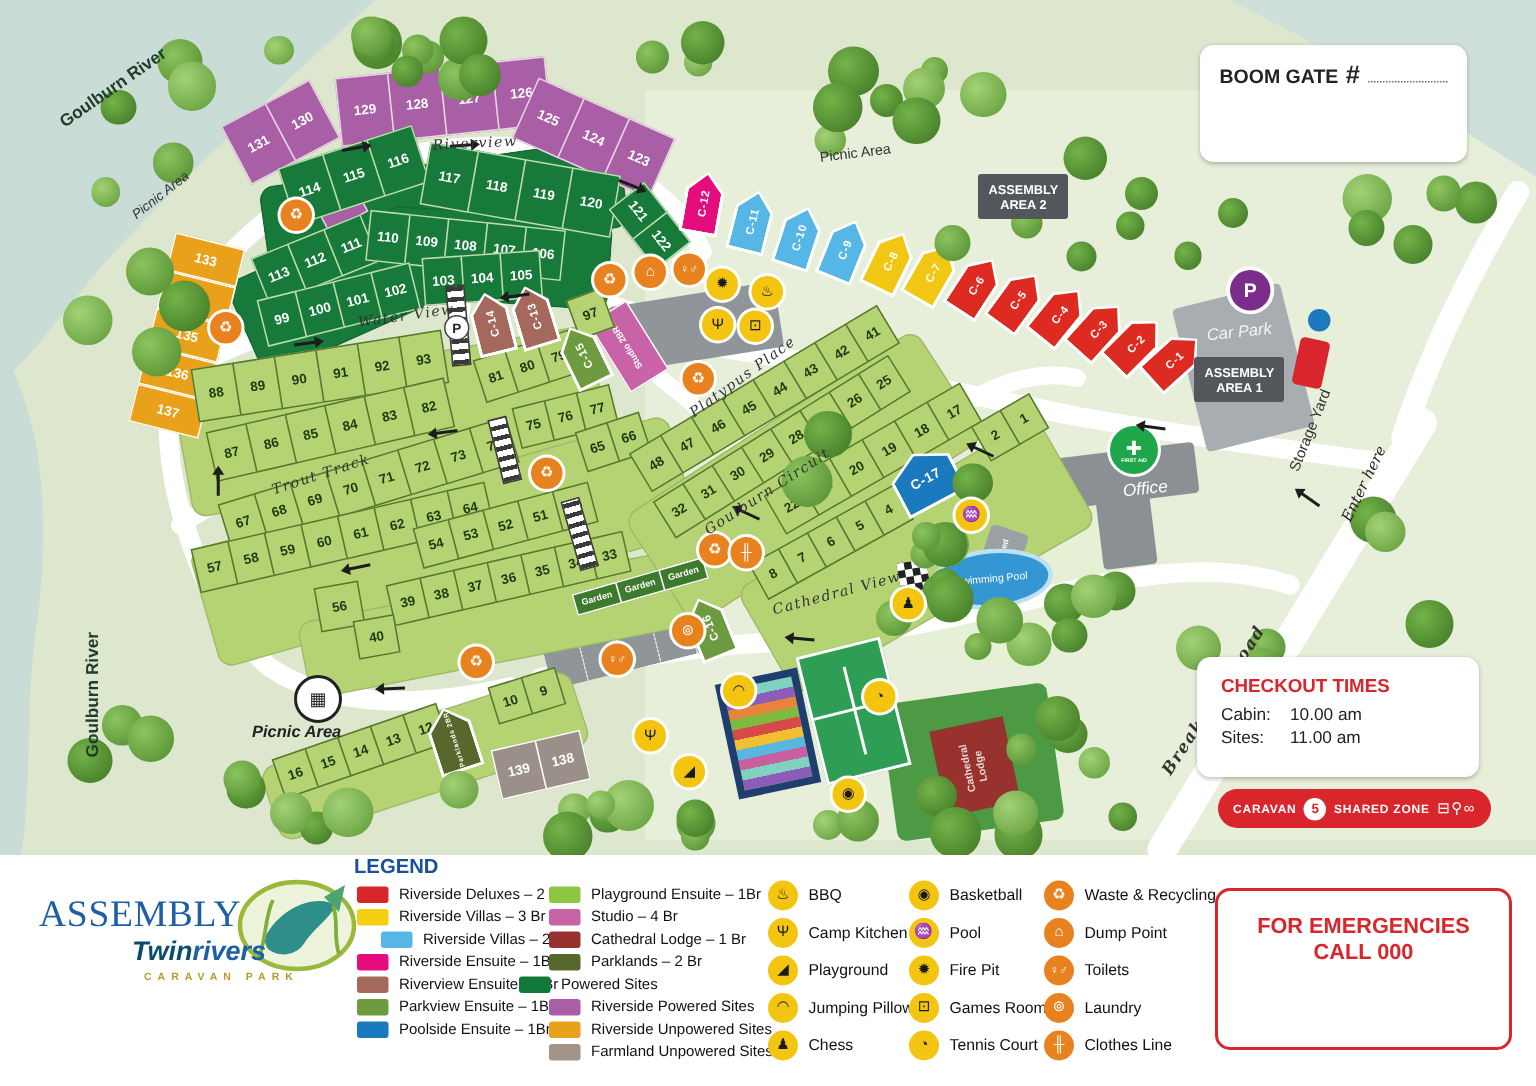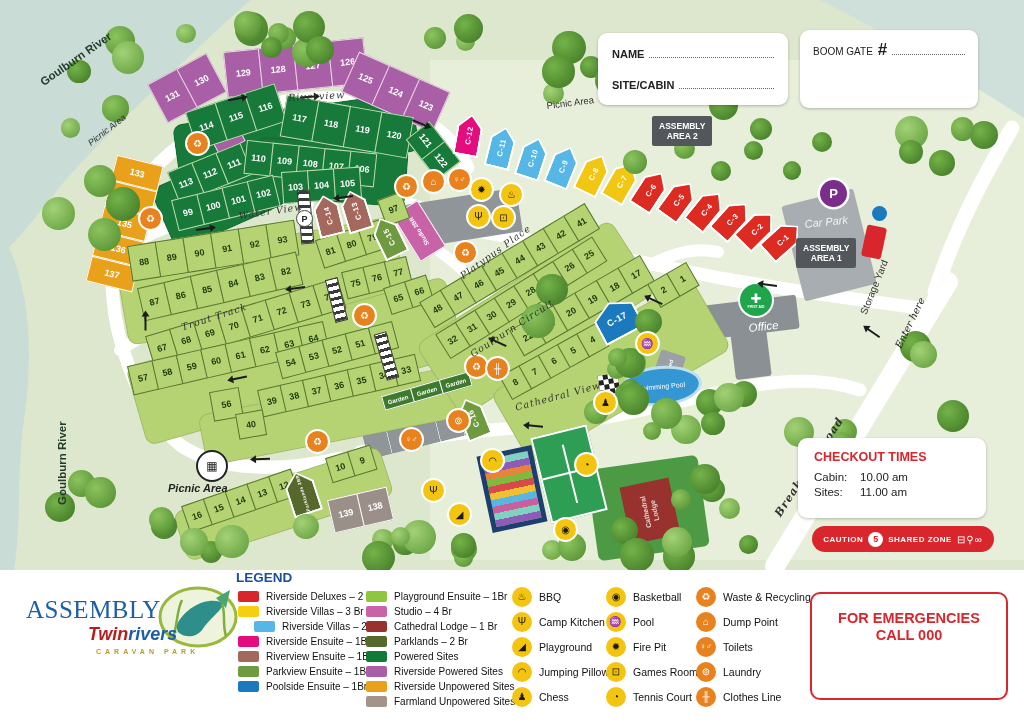--- a/index.html
+++ b/index.html
@@ -135,53 +135,43 @@
     <div class="rlabel street" style="left:180px;top:322px;transform:rotate(-18deg)">Trout Track</div>
     <div class="rlabel street" style="left:468px;top:350px;transform:rotate(-33deg)">Goulburn Circuit</div>
     <div class="rlabel street" style="left:514px;top:402px;transform:rotate(-15deg)">Cathedral View</div>
     <div class="rlabel street" style="left:458px;top:272px;transform:rotate(-36deg)">Platypus Place</div>
     <div class="rlabel street" style="left:772px;top:512px;transform:rotate(-57deg);font-weight:700;font-size:11px">Breakaway Road</div>
     <div class="rlabel" style="left:893px;top:345px;transform:rotate(-64deg);font-family:'DejaVu Serif',serif;font-style:italic;font-size:10px;color:#222">Enter here</div>
     <div class="rlabel" style="left:858px;top:312px;transform:rotate(-68deg);font-size:10px;color:#333">Storage Yard</div>
     <div class="rlabel" style="left:804px;top:218px;transform:rotate(-6deg);font-style:italic;font-size:11px;color:#f4f4f4;z-index:6">Car Park</div>
     <div class="rlabel" style="left:748px;top:322px;transform:rotate(-6deg);font-style:italic;font-size:11.5px;color:#fff;z-index:6">Office</div>
 
-    <div class="card" style="left:598px;top:33px;width:190px;height:72px;padding:12px 14px">
-      <div class="dotrow">
-        <span style="font-weight:700;font-size:11px;color:#222">NAME</span>
-        <span class="dotline"></span>
-      </div>
-      <div class="dotrow" style="margin-top:16px">
-        <span style="font-weight:700;font-size:11px;color:#222">SITE/CABIN</span>
-        <span class="dotline"></span>
-      </div>
-    </div>
 
     <div class="card" style="left:800px;top:30px;width:178px;height:78px;padding:10px 13px">
       <div class="dotrow">
-        <span style="font-weight:400;font-size:10px;color:#222">BOOM GATE</span>
+        <span style="font-weight:700;font-size:13px;color:#222">BOOM GATE</span>
         <span style="font-weight:700;font-size:17px;color:#222">#</span>
         <span class="dotline"></span>
       </div>
     </div>
 
     <div class="card" style="left:798px;top:438px;width:188px;height:80px;padding:12px 16px">
       <div style="font-weight:700;font-size:12.5px;color:#d8262c">CHECKOUT TIMES</div>
       <div style="margin-top:7px;font-size:11.5px;color:#222;display:flex">
         <span style="width:46px">Cabin:</span>
         <span>10.00 am</span>
       </div>
       <div style="margin-top:3px;font-size:11.5px;color:#222;display:flex">
         <span style="width:46px">Sites:</span>
         <span>11.00 am</span>
       </div>
     </div>
 
     <div style="position:absolute;left:812px;top:526px;width:182px;height:26px;background:#d8262c;border-radius:14px;z-index:9;display:flex;align-items:center;justify-content:center;gap:5px">
-      <span style="color:#fff;font-size:8px;font-weight:700;letter-spacing:.5px">CAUTION</span>
+      <span style="color:#fff;font-size:8px;font-weight:700;letter-spacing:.5px">CARAVAN</span>
       <span style="width:15px;height:15px;border-radius:50%;background:#fff;display:flex;align-items:center;justify-content:center;font-weight:700;font-size:9px;color:#d8262c">
           <span>5</span>
         </span>
       <span style="color:#fff;font-size:8px;font-weight:700;letter-spacing:.5px">SHARED ZONE</span>
       <span style="color:#fff;font-size:10px;letter-spacing:1px">⊟⚲∞</span>
     </div>
   <div class="underlay" style="left: 175px; top: 108px; width: 240px; height: 58px; transform: rotate(-8deg); background: rgb(23, 121, 58);"></div>
       <div class="underlay" style="left: 158px; top: 162px; width: 120px; height: 66px; transform: rotate(-24deg); background: rgb(23, 121, 58);"></div>
       <div class="underlay" style="left: 255px; top: 142px; width: 150px; height: 58px; transform: rotate(4deg); background: rgb(23, 121, 58);"></div>
       <div class="underlay" style="left: 120px; top: 240px; width: 280px; height: 80px; transform: rotate(-10deg); background: rgb(182, 211, 115);"></div>
@@ -623,21 +613,21 @@
     <div style="position:absolute;left:18px;top:14px;width:220px;height:120px">
       <svg width="84" height="70" viewBox="0 0 84 70" style="position:absolute;left:138px;top:0">
         <ellipse cx="42" cy="33" rx="38" ry="29" fill="#eef3dc" stroke="#9ab93c" stroke-width="3"></ellipse>
         <path d="M20,42 C32,18 58,12 68,20 C62,30 52,36 46,46 C40,54 28,54 22,48 Z" fill="#2e8f8a"></path>
         <path d="M60,14 L74,6 L70,24 Z" fill="#4aa56f"></path>
         <path d="M16,56 C22,42 20,28 26,16" stroke="#7fae3b" stroke-width="2.5" fill="none"></path>
         <path d="M70,52 C66,40 70,30 66,20" stroke="#7fae3b" stroke-width="2.5" fill="none"></path>
       </svg>
       <div style="position:absolute;left:8px;top:12px;font-family:'Liberation Serif',serif;font-size:25px;color:#1d5fa7;letter-spacing:.5px">ASSEMBLY</div>
       <div style="position:absolute;left:70px;top:40px;font-style:italic;font-weight:700;font-size:18px">
-        <span style="color:#b91c1c">Twin</span><span style="color:#1d5fa7">rivers</span>
+        <span style="color:#0c4a6e">Twin</span><span style="color:#1d5fa7">rivers</span>
       </div>
       <div style="position:absolute;left:78px;top:64px;font-size:7px;letter-spacing:4px;color:#b89b2a;font-weight:700">CARAVAN PARK</div>
     </div>
 
     <div style="position:absolute;left:236px;top:0px;font-weight:700;font-size:13.5px;color:#1b4f9c">LEGEND</div>
     <div id="legend-items">
         <div class="lrow" style="left: 238px; top: 21px;">
           <div class="lswatch" style="background: rgb(216, 38, 44);"></div>
           <span class="txt">Riverside Deluxes – 2 Br</span>
         </div>
@@ -674,21 +664,21 @@
           <span class="txt">Studio – 4 Br</span>
         </div>
         <div class="lrow" style="left: 366px; top: 51px;">
           <div class="lswatch" style="background: rgb(151, 50, 46);"></div>
           <span class="txt">Cathedral Lodge – 1 Br</span>
         </div>
         <div class="lrow" style="left: 366px; top: 66px;">
           <div class="lswatch" style="background: rgb(87, 104, 44);"></div>
           <span class="txt">Parklands – 2 Br</span>
         </div>
-        <div class="lrow" style="left: 366px; top: 81px;">
+        <div class="lrow" style="left: 346px; top: 81px;">
           <div class="lswatch" style="background: rgb(18, 122, 56);"></div>
           <span class="txt">Powered Sites</span>
         </div>
         <div class="lrow" style="left: 366px; top: 96px;">
           <div class="lswatch" style="background: rgb(169, 95, 165);"></div>
           <span class="txt">Riverside Powered Sites</span>
         </div>
         <div class="lrow" style="left: 366px; top: 111px;">
           <div class="lswatch" style="background: rgb(233, 161, 27);"></div>
           <span class="txt">Riverside Unpowered Sites</span>

